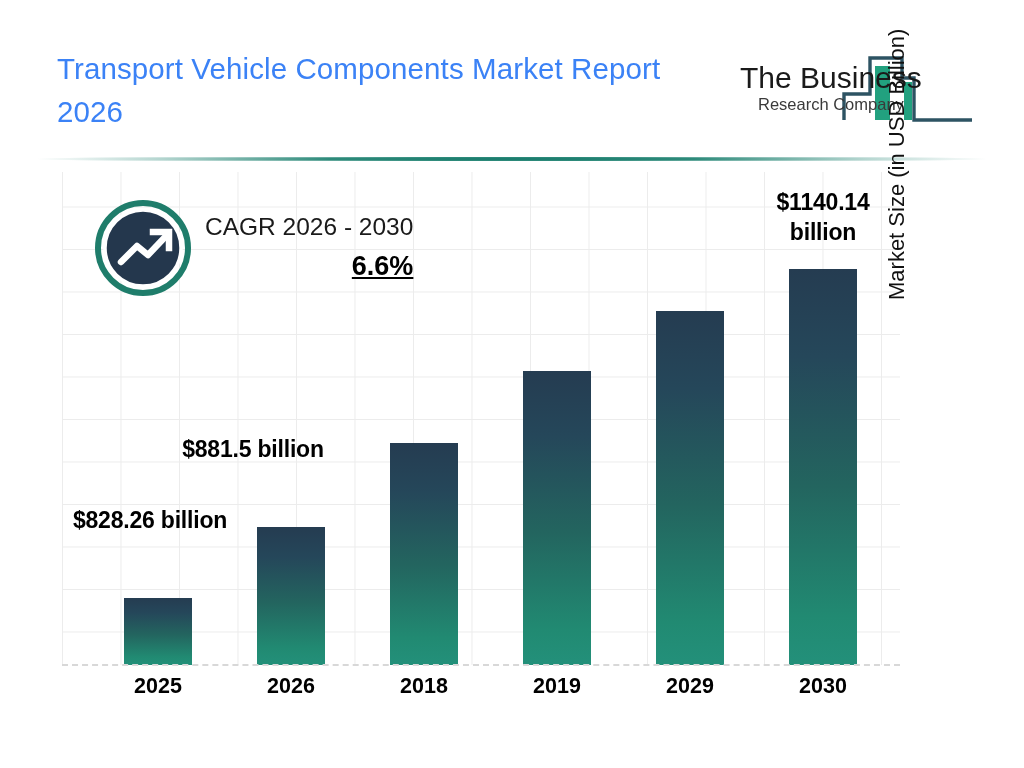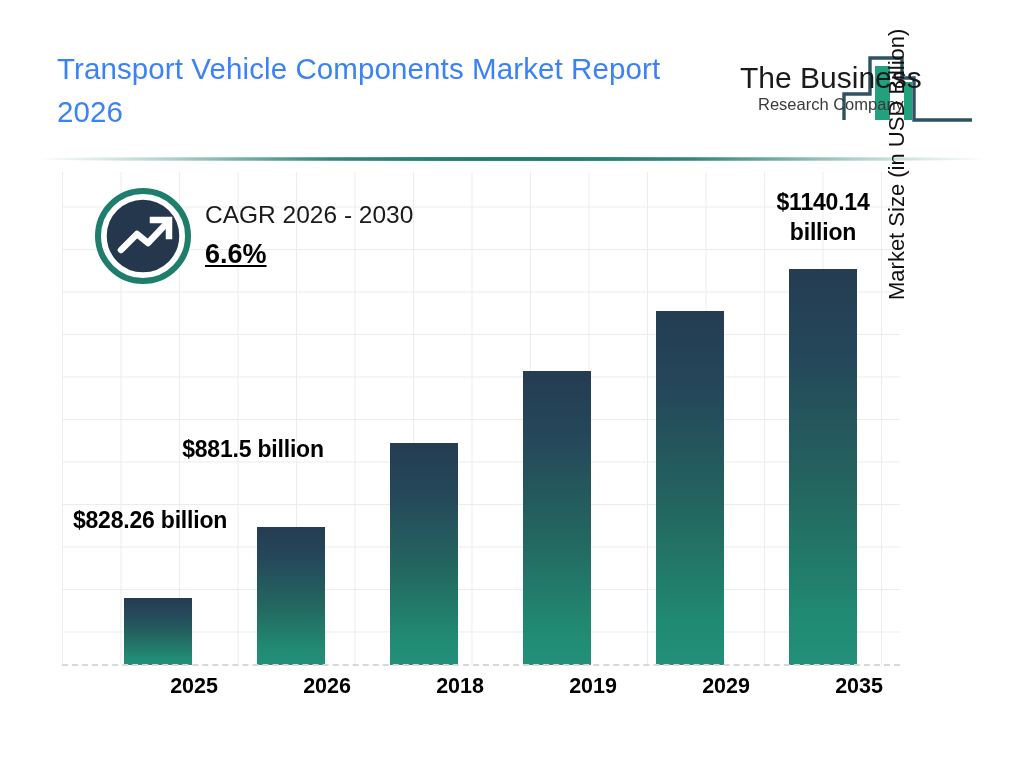--- a/index.html
+++ b/index.html
@@ -95,43 +95,43 @@
   
   #xaxis {
     position: absolute;
     left: 62px; top: 674px;
     width: 838px; height: 40px;
   }
   .xtick {
     position: absolute;
     top: 0;
     width: 120px;
-    text-align: right;
+    text-align: center;
     font-size: 21.5px;
     font-weight: bold;
     color: #000000;
   }
 
   
   #yaxis-title {
     position: absolute;
     left: 884px; top: 300px;
     width: 370px;
     font-size: 22px;
     color: #111111;
     transform: rotate(-90deg);
     transform-origin: 0 0;
     white-space: nowrap;
   }
 
   
   #cagr {
     position: absolute;
-    left: 95px; top: 188px;
-    width: 420px; height: 102px;
+    left: 95px; top: 200px;
+    width: 420px; height: 102px; text-align: right;
   }
   #cagr-badge {
     position: absolute;
     left: 0; top: 0;
     width: 96px; height: 96px;
   }
   #cagr-text {
     position: absolute;
     left: 110px; top: 12px;
   }
@@ -191,21 +191,21 @@
   <div class="value-label" style="left:681px; top:15px;">$1140.14
 billion</div>
 </div>
 
 <div id="xaxis">
   <div class="xtick" style="left:36px;">2025</div>
   <div class="xtick" style="left:169px;">2026</div>
   <div class="xtick" style="left:302px;">2018</div>
   <div class="xtick" style="left:435px;">2019</div>
   <div class="xtick" style="left:568px;">2029</div>
-  <div class="xtick" style="left:701px;">2035</div>
+  <div class="xtick" style="left:701px;">2030</div>
 </div>
 
 <div id="yaxis-title">Market Size (in USD Billion)</div>
 
 <div id="cagr">
   <svg id="cagr-badge" viewBox="0 0 96 96">
     <circle cx="48" cy="48" r="45" fill="none" stroke="#1f7d6b" stroke-width="6"></circle>
     <circle cx="48" cy="48" r="38" fill="#24374d" stroke="#ffffff" stroke-width="3.5"></circle>
     <polyline points="26,62 42,46 53,55 71,36" fill="none" stroke="#ffffff" stroke-width="6.5" stroke-linecap="round" stroke-linejoin="round"></polyline>
     <polyline points="58,32 74,32 74,48" fill="none" stroke="#ffffff" stroke-width="6.5" stroke-linecap="square" stroke-linejoin="miter"></polyline>

